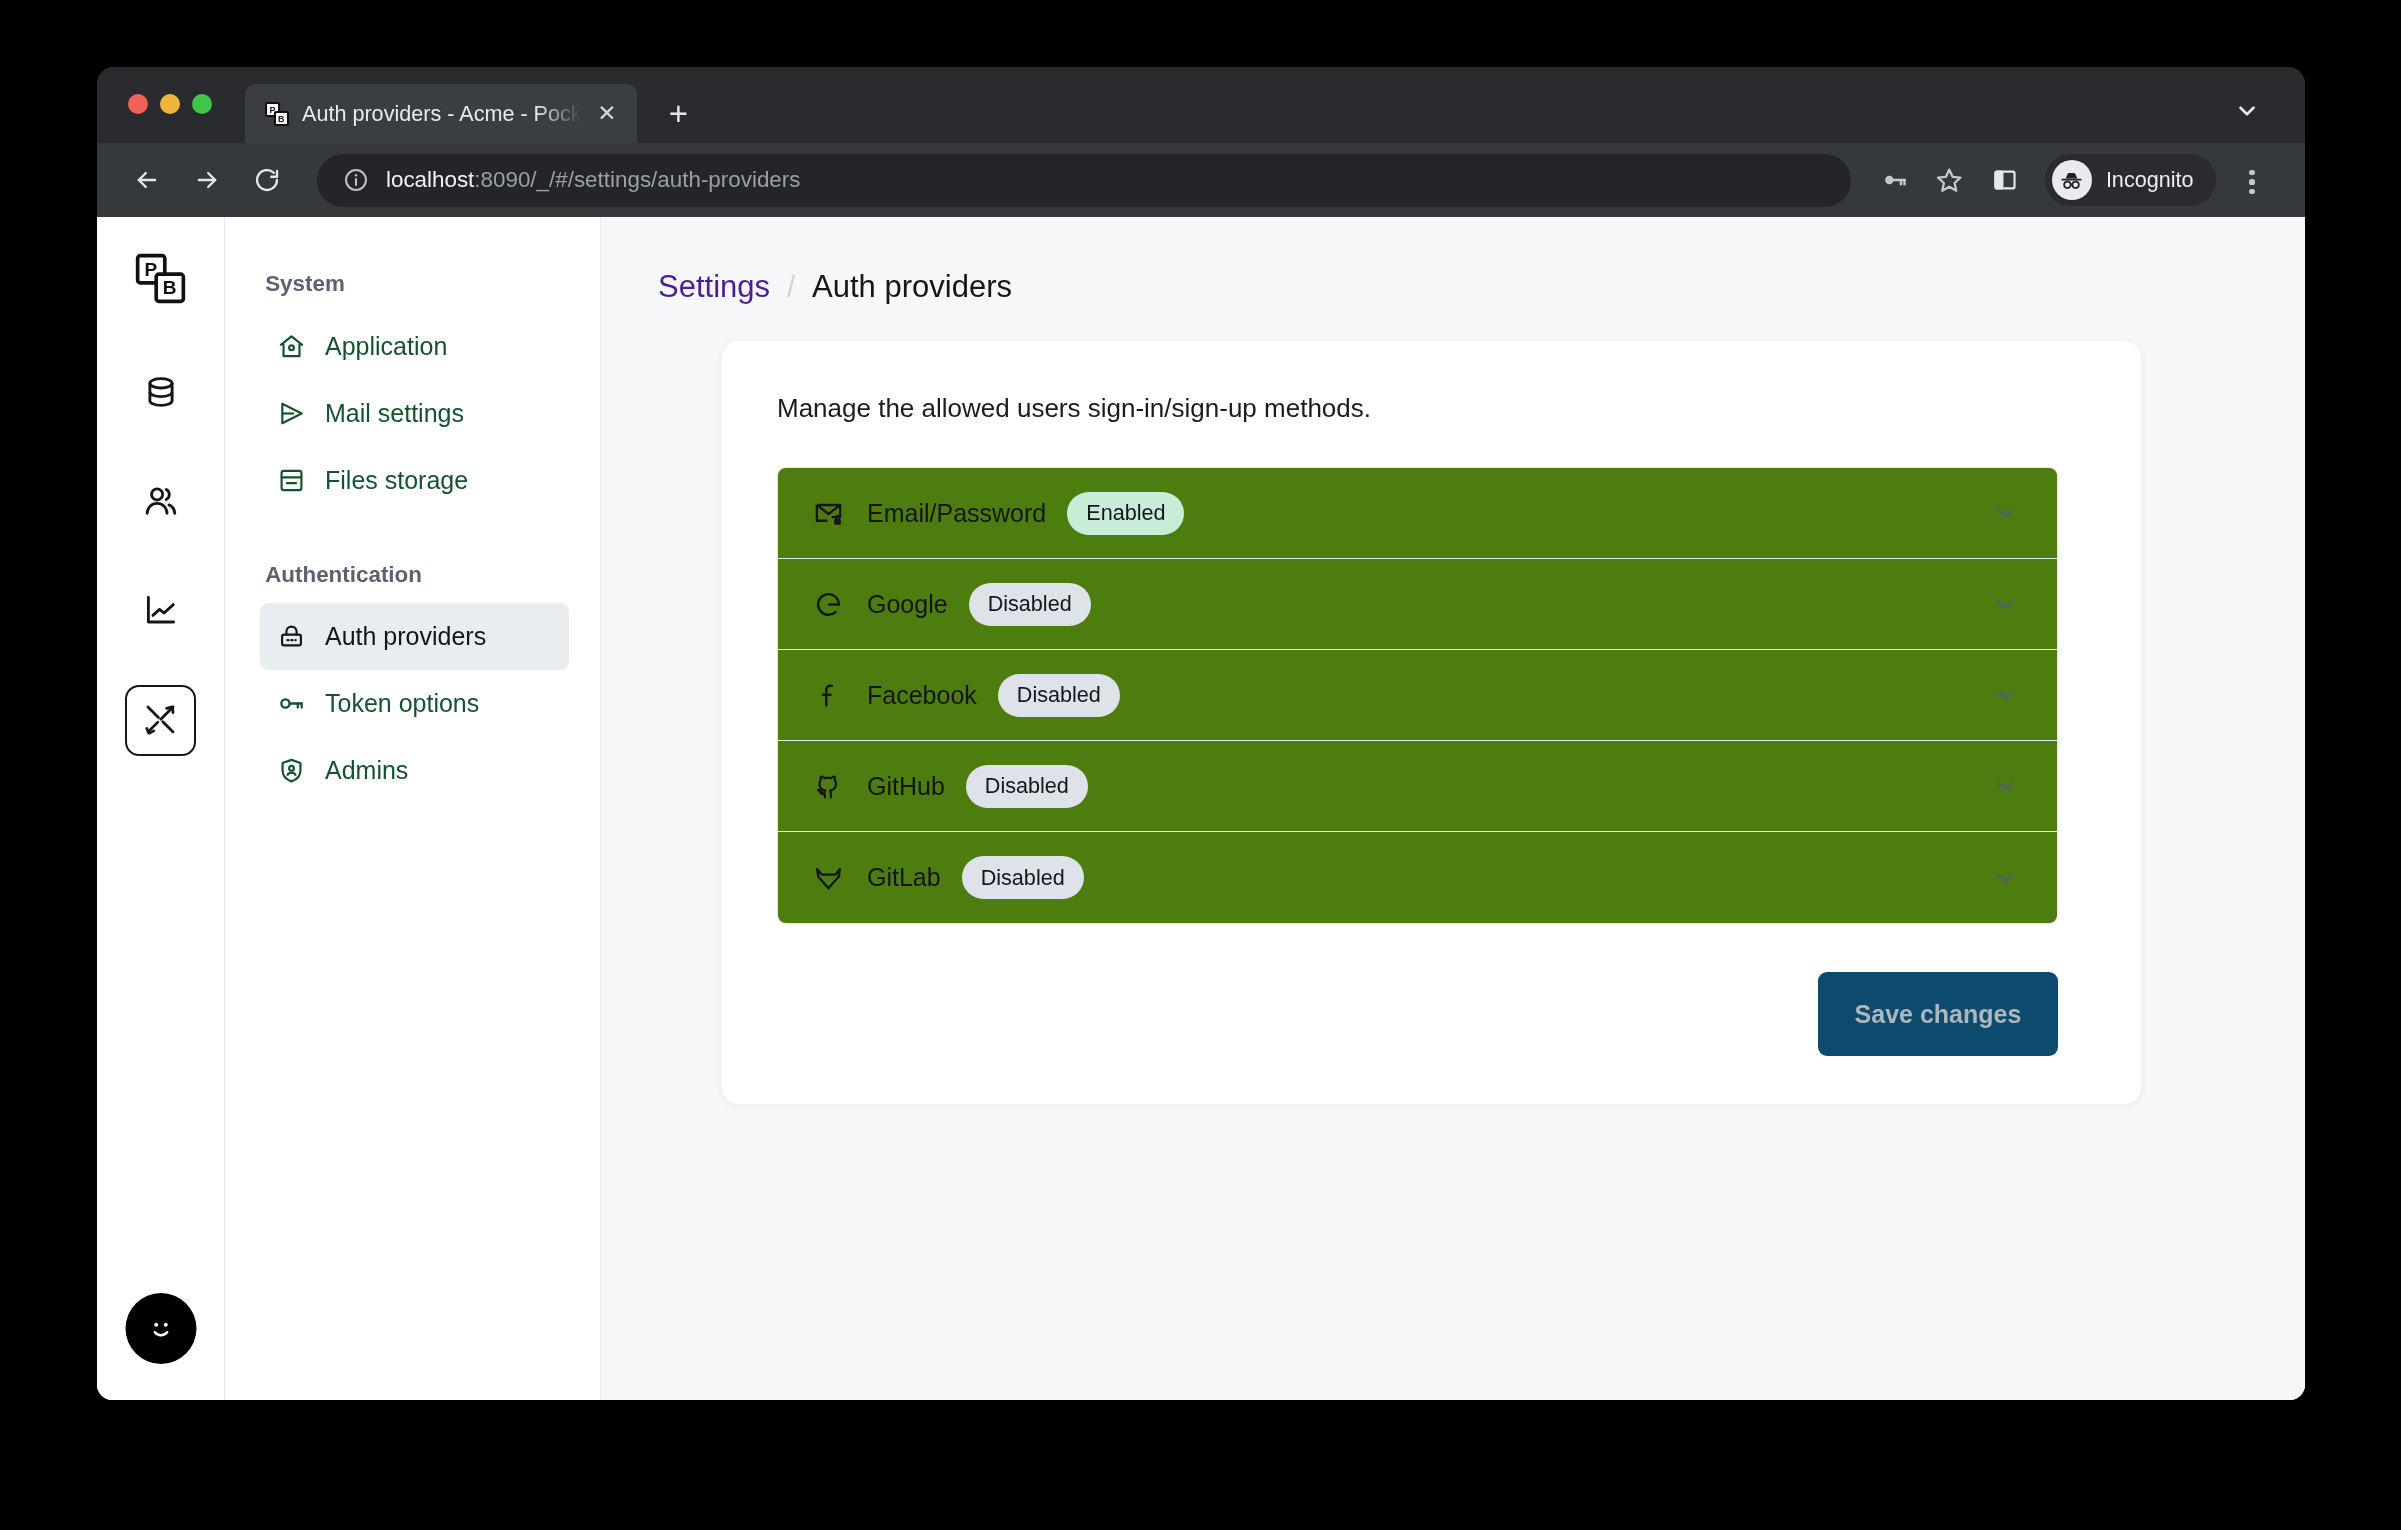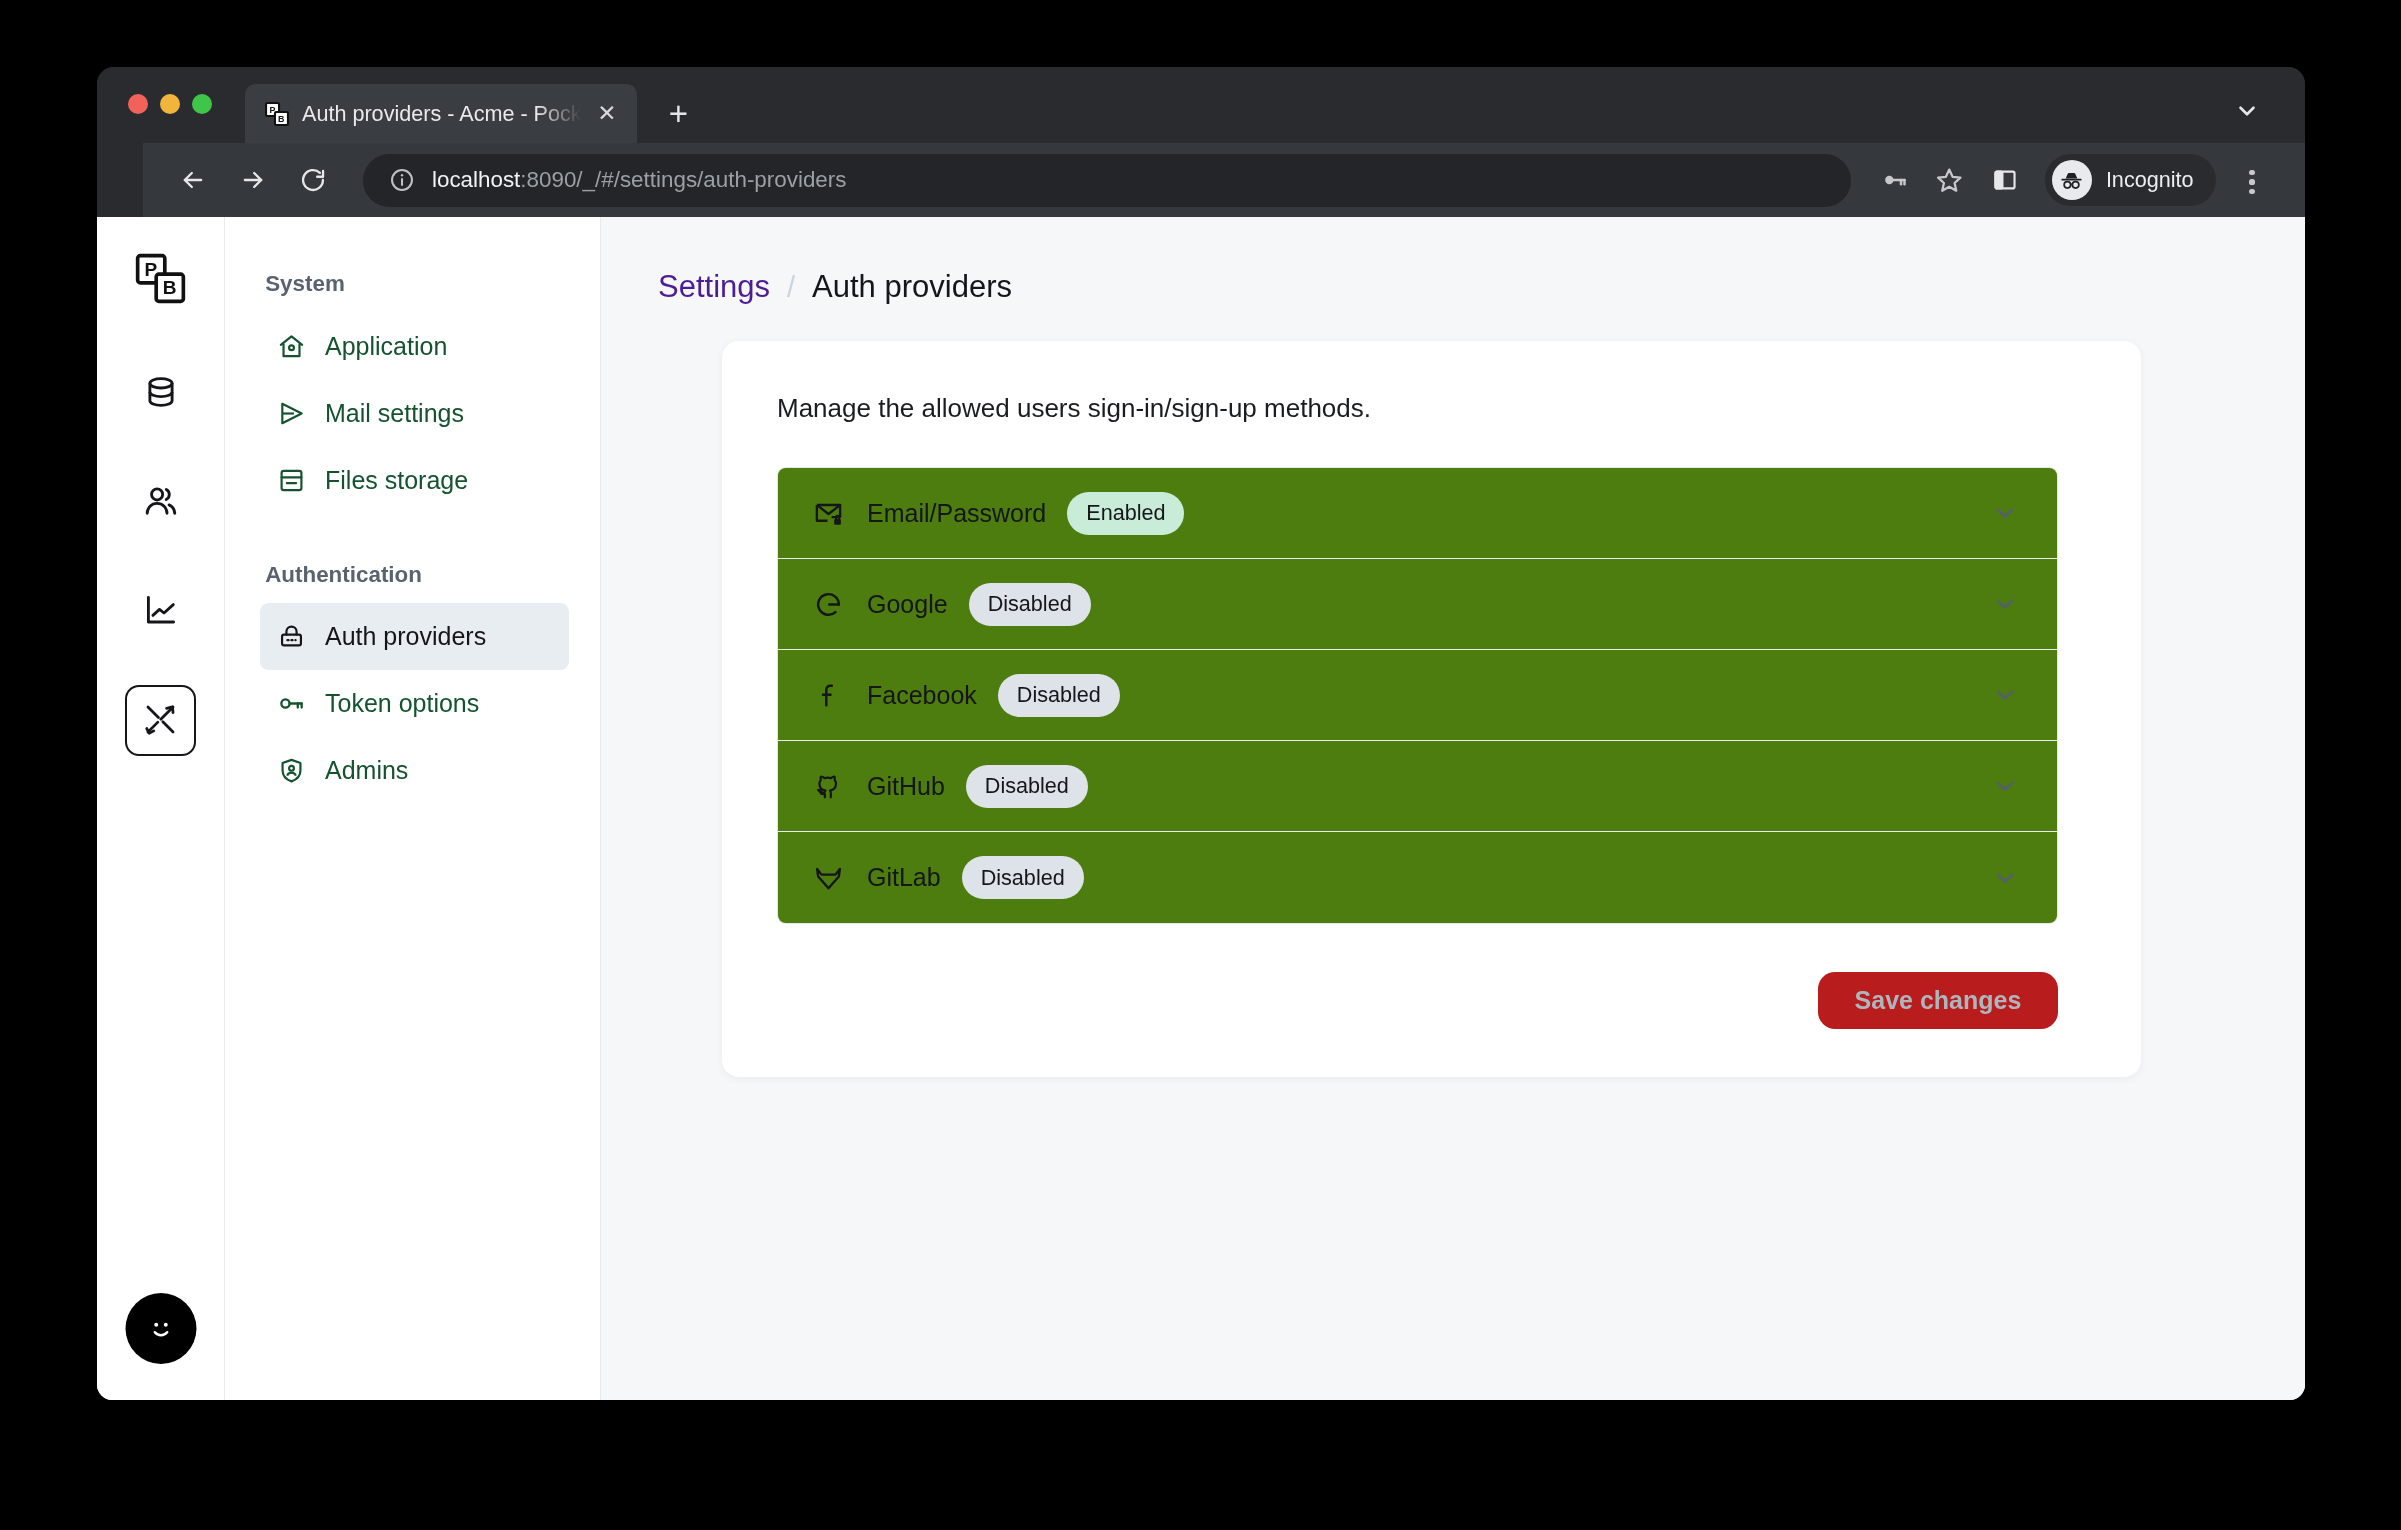--- a/index.html
+++ b/index.html
@@ -74,21 +74,20 @@
   }
 
   
   .toolbar {
     height: 74px;
     background: #35383c;
     display: flex; align-items: center;
     padding: 0 29px 0 22.4px;
     gap: 5.2px;
     flex: 0 0 auto;
-    margin-left: 46px;
   }
   .nav-btn {
     width: 55px; height: 55px;
     display: flex; align-items: center; justify-content: center;
     color: #e6e7e9;
     flex: 0 0 auto;
   }
   .omnibox {
     flex: 1 1 auto;
     height: 53px;
@@ -261,25 +260,25 @@
     width: 38px; height: 38px;
     display: flex; align-items: center; justify-content: center;
     color: #55606b;
   }
 
   .card-footer {
     display: flex; justify-content: flex-end;
     margin-top: 48px;
   }
   .save-btn {
-    height: 57px;
+    height: 84px;
     min-width: 240px;
     border: none;
-    border-radius: 17px;
-    background: #b91c1c;
+    border-radius: 9px;
+    background: #0c4a6e;
     color: #aeb6bd;
     font-size: 25px;
     font-weight: 600;
     font-family: "Liberation Sans", sans-serif;
   }
 </style>
 </head>
 <body>
 
 <div class="browser-window">

